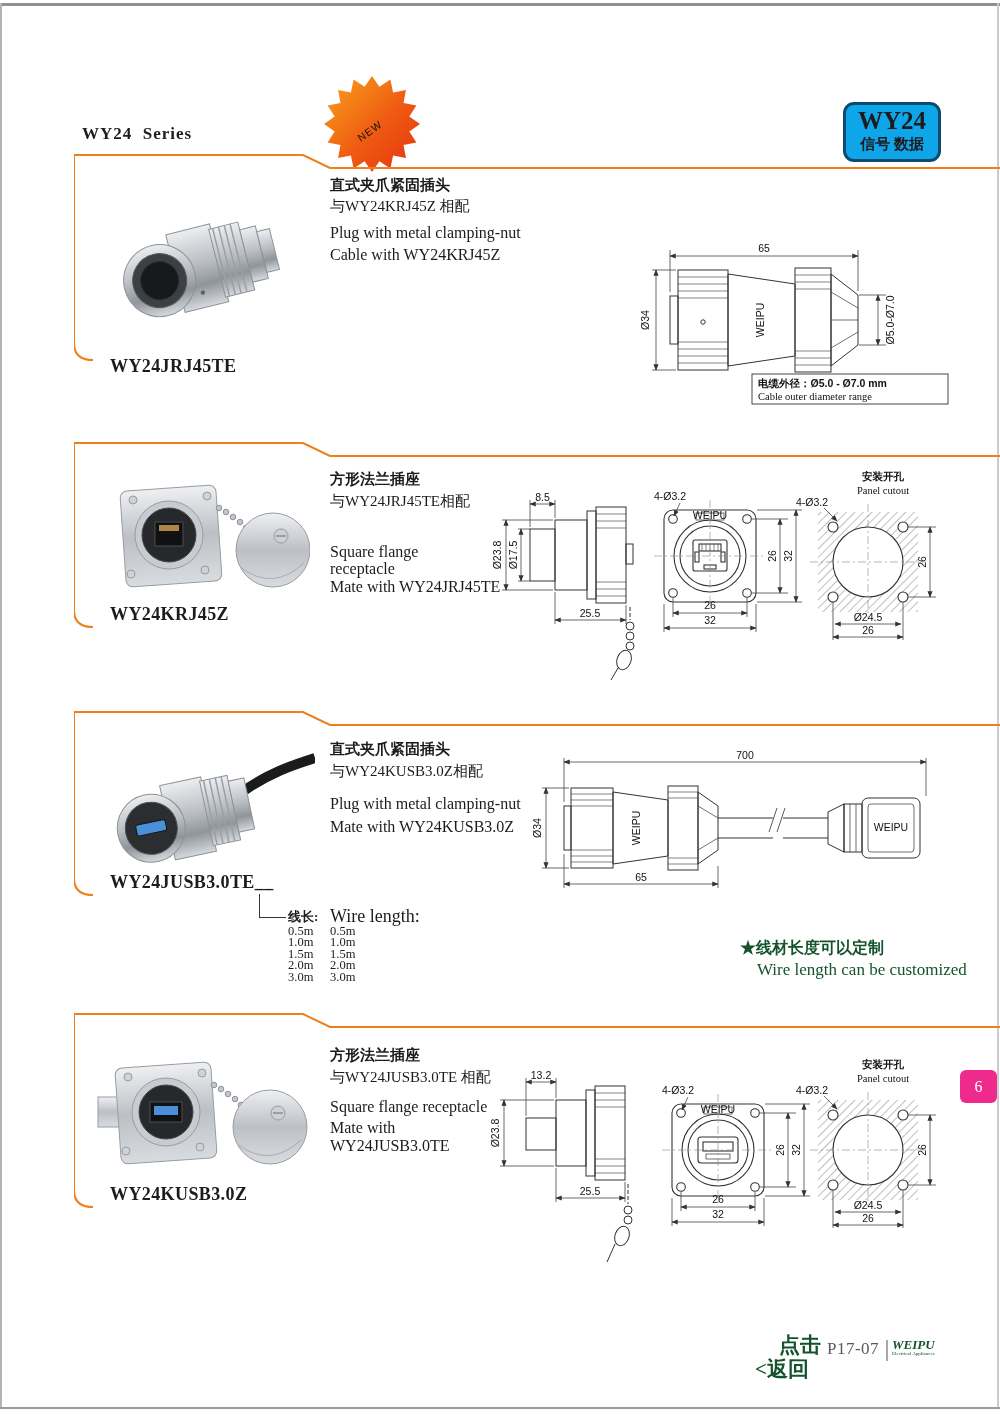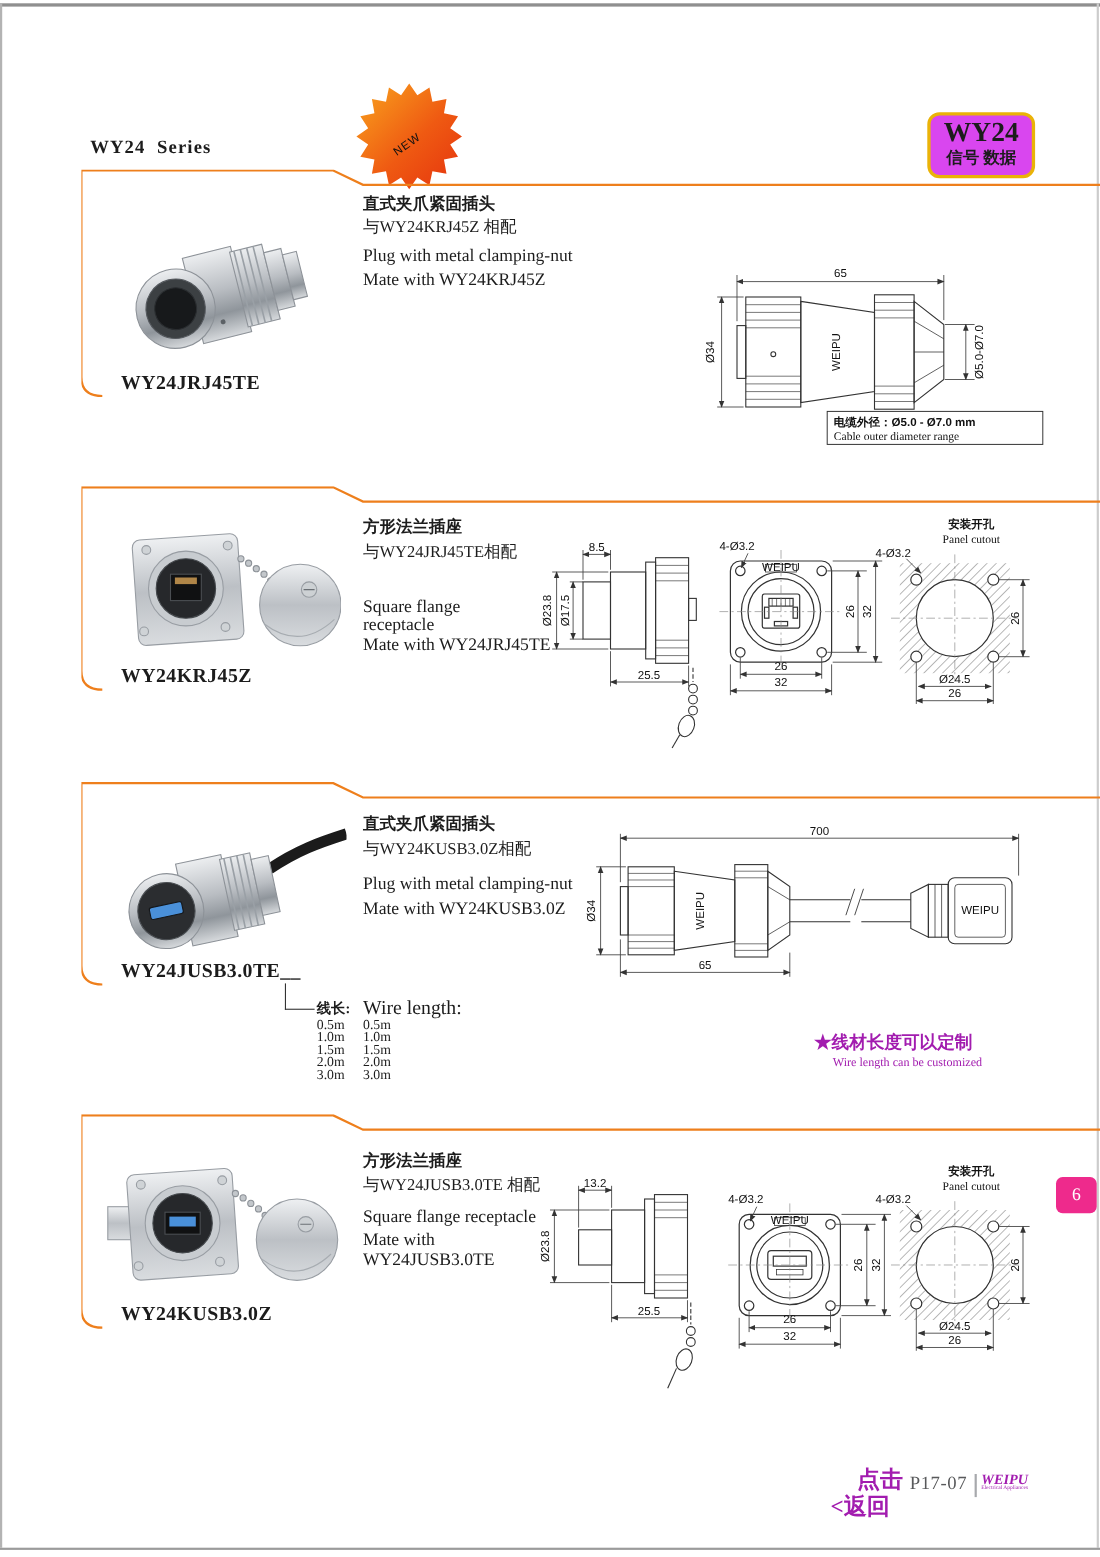--- a/index.html
+++ b/index.html
@@ -2,21 +2,21 @@
 <html><head>
 <meta charset="utf-8">
 <style>
   html,body{margin:0;padding:0}
   body{width:1000px;height:1415px;position:relative;overflow:hidden;background:#fff;
        font-family:"Liberation Serif",serif;color:#1c1c1c}
   .abs{position:absolute}
   .cn{font-family:Liberation Serif, serif}
   .b{font-weight:bold}
   .ser{font-family:"Liberation Serif",serif}
-  .orange{color:#a21caf}
+  .orange{color:#14532d}
   svg text{font-family:"Liberation Sans",sans-serif;font-size:10.5px;fill:#111}
   svg text.ser{font-family:"Liberation Serif",serif}
   svg text.cnb{font-family:"Liberation Sans",sans-serif;font-weight:bold}
   .edge{background:#9b9b9b}
   .model{font-size:18px;font-weight:bold;font-family:"Liberation Serif",serif;letter-spacing:.4px}
   .cnhead{font-size:15px;font-weight:bold;font-family:Liberation Sans, sans-serif}
   .mate{font-size:15px}
   .desc{font-size:16px}
   .wl{font-size:12.5px}
 </style>
@@ -35,21 +35,21 @@
       <linearGradient id="gNEW" x1="0" y1="0" x2="1" y2="1">
     <stop offset="0" stop-color="#f9a51e"></stop>
         <stop offset=".55" stop-color="#ef5a12"></stop>
         <stop offset="1" stop-color="#e5330e"></stop>
   </linearGradient>
     </defs>
   <polygon fill="url(#gNEW)" points="98,50 87.3,57.4 94.4,68.4 81.6,71.1 83.9,83.9 71.1,81.6 68.4,94.4 57.4,87.3 50,98 42.6,87.3 31.6,94.4 28.9,81.6 16.1,83.9 18.4,71.1 5.6,68.4 12.7,57.4 2,50 12.7,42.6 5.6,31.6 18.4,28.9 16.1,16.1 28.9,18.4 31.6,5.6 42.6,12.7 50,2 57.4,12.7 68.4,5.6 71.1,18.4 83.9,16.1 81.6,28.9 94.4,31.6 87.3,42.6"></polygon>
   <text transform="translate(50 60) rotate(-35)" text-anchor="middle" fill="#ffffff" font-size="27" letter-spacing="1">NEW</text>
 </svg>
 
-<div class="abs" style="left:843px;top:102px;width:92px;height:54px;border:3px solid #eab308;border-radius:11px;background:#d946ef;text-align:center">
+<div class="abs" style="left:843px;top:102px;width:92px;height:54px;border:3px solid #0c4a6e;border-radius:11px;background:#0ea5e9;text-align:center">
   <div style="font-size:25px;font-weight:bold;line-height:27px;margin-top:2px;font-family:'Liberation Serif',serif">WY24</div>
   <div class="cn b" style="font-size:15px;line-height:20px">信号 数据</div>
 </div>
 
 <svg class="abs" style="left:74px;top:154px" width="928" height="210" viewBox="0 0 928 210">
   <path d="M926,14H256L229,1H0V189Q0,206 19,206" fill="none" stroke="#ee7f1c" stroke-width="2"></path>
 </svg>
 <svg class="abs" style="left:74px;top:442px" width="928" height="190" viewBox="0 0 928 190">
   <path d="M926,14H256L229,1H0V168Q0,185 19,185" fill="none" stroke="#ee7f1c" stroke-width="2"></path>
 </svg>
@@ -78,22 +78,22 @@
     <circle cx="58" cy="88" r="36" fill="url(#m1)"></circle>
     <circle cx="58" cy="88" r="27" fill="#3c4043" stroke="#55595e"></circle>
     <circle cx="58" cy="88" r="19" fill="#17191b" stroke="#2a2d30"></circle>
     <circle cx="97" cy="110" r="2.2" fill="#5c6166" stroke="none"></circle>
   </g>
 </svg>
 
 <div class="abs cnhead" style="left:330px;top:176px">直式夹爪紧固插头</div>
 <div class="abs mate" style="left:330px;top:197px">与WY24KRJ45Z 相配</div>
 <div class="abs desc" style="left:330px;top:224px">Plug with metal clamping-nut</div>
-<div class="abs desc" style="left:330px;top:246px">Mate with WY24KRJ45Z</div>
-<div class="abs model" style="left:110px;top:338px">WY24JRJ45TE</div>
+<div class="abs desc" style="left:330px;top:246px">Cable with WY24KRJ45Z</div>
+<div class="abs model" style="left:110px;top:356px">WY24JRJ45TE</div>
 
 <svg class="abs" style="left:628px;top:240px" width="330" height="166" viewBox="0 0 330 166">
   <defs>
       <marker id="mA" viewBox="0 0 10 10" refX="9" refY="5" markerWidth="8" markerHeight="8" orient="auto-start-reverse">
         <path d="M0,1L10,5L0,9z" fill="#333"></path>
       </marker>
     </defs>
   <g stroke="#333" fill="none" stroke-width="1">
     <rect x="42" y="56" width="8" height="48"></rect>
     <rect x="50" y="30" width="50" height="100"></rect>
@@ -315,21 +315,21 @@
 <div class="abs wl" style="left:288px;top:947px">1.5m</div>
 <div class="abs wl" style="left:288px;top:958px">2.0m</div>
 <div class="abs wl" style="left:288px;top:970px">3.0m</div>
 <div class="abs wl" style="left:330px;top:924px">0.5m</div>
 <div class="abs wl" style="left:330px;top:935px">1.0m</div>
 <div class="abs wl" style="left:330px;top:947px">1.5m</div>
 <div class="abs wl" style="left:330px;top:958px">2.0m</div>
 <div class="abs wl" style="left:330px;top:970px">3.0m</div>
 
 <div class="abs cn b orange" style="left:740px;top:938px;font-size:16px">★线材长度可以定制</div>
-<div class="abs orange" style="left:757px;top:960px;font-size:11px">Wire length can be customized</div>
+<div class="abs orange" style="left:757px;top:960px;font-size:17px">Wire length can be customized</div>
 
 <svg class="abs" style="left:528px;top:748px" width="412" height="150" viewBox="0 0 412 150">
   <defs>
       <marker id="mE" viewBox="0 0 10 10" refX="9" refY="5" markerWidth="8" markerHeight="8" orient="auto-start-reverse">
         <path d="M0,1L10,5L0,9z" fill="#333"></path>
       </marker>
     </defs>
   <g stroke="#333" fill="none" stroke-width="1">
     <rect x="36" y="58" width="7" height="44"></rect>
     <rect x="43" y="40" width="42" height="80"></rect>

